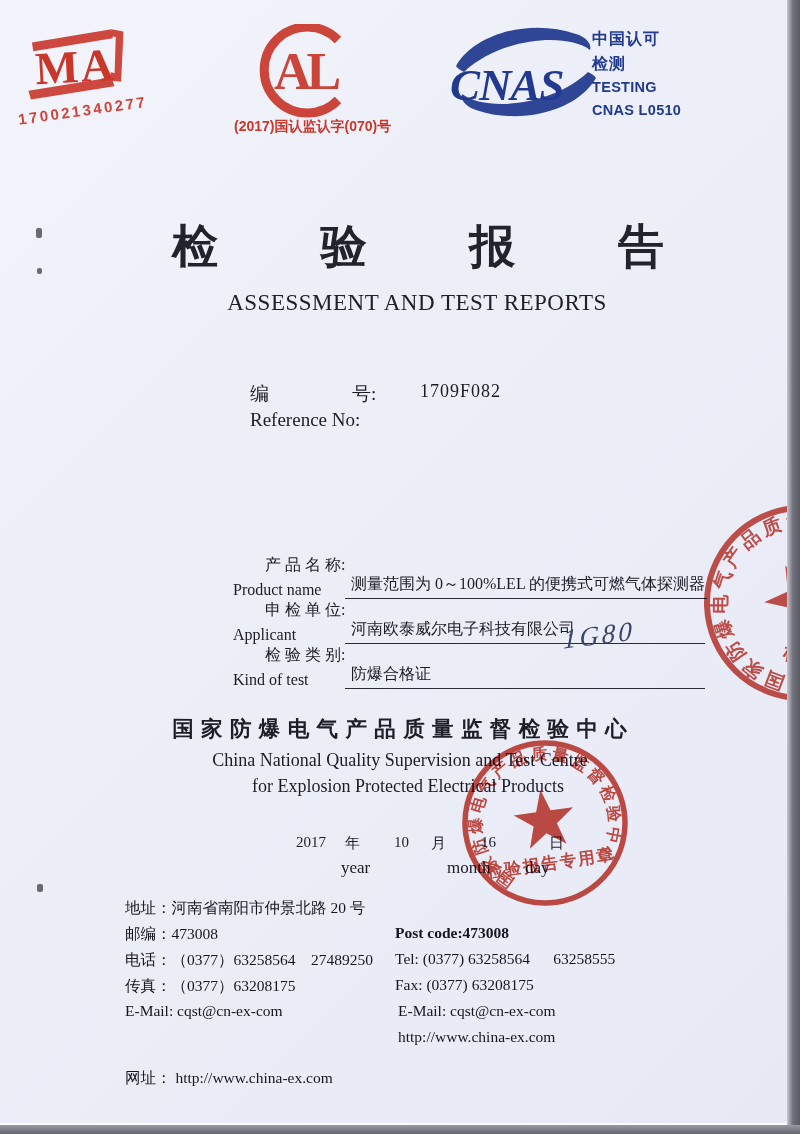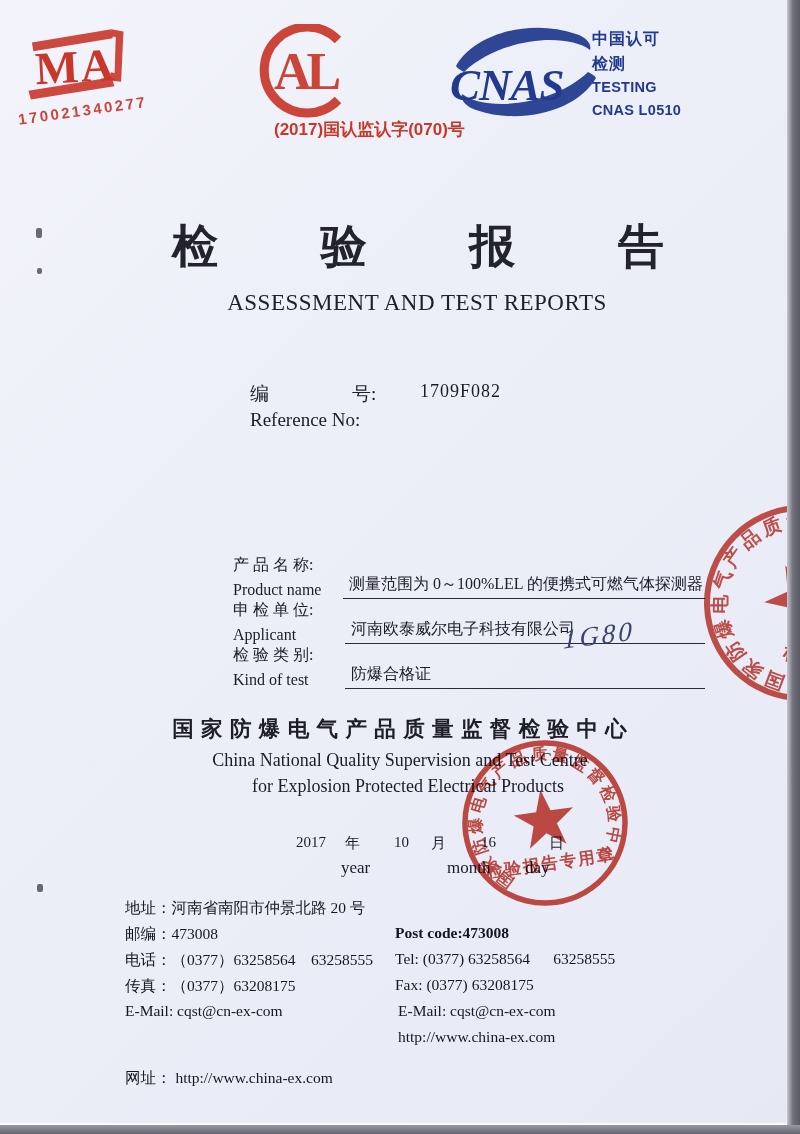--- a/index.html
+++ b/index.html
@@ -19,21 +19,21 @@
   .scan-mark { position:absolute; background:#3c3c46; border-radius:2px; opacity:.75; }
 
   
   #ma-stamp { left:14px; top:26px; width:130px; height:110px; transform:rotate(-3deg); }
   #ma-number { position:absolute; left:2px; top:76px; font-family:"Liberation Sans","DejaVu Sans",sans-serif;
     font-weight:bold; font-size:15px; letter-spacing:2.5px; color:#c9362a; transform:rotate(-5deg); opacity:.92; }
 
   
   #cal-stamp { left:252px; top:24px; width:104px; height:96px; }
   #cal-caption { left:234px; top:118px; width:150px; font-family:"Liberation Sans","DejaVu Sans",sans-serif;
-    font-weight:bold; font-size:17px; color:#c9362a; letter-spacing:0; white-space:nowrap;margin-left:40px; }
+    font-weight:bold; font-size:14px; color:#c9362a; letter-spacing:0; white-space:nowrap; }
 
   
   #cnas-logo { left:446px; top:22px; width:160px; height:100px; }
   #cnas-lines { left:592px; top:26px; width:110px; color:#21398f;
     font-family:"Liberation Sans","DejaVu Sans",sans-serif; font-weight:bold; }
   #cnas-lines .cn { font-size:16px; line-height:25px; letter-spacing:1px; }
   #cnas-lines .en { font-size:14.5px; line-height:23px; letter-spacing:.3px; }
 
   
   #title-row { left:172px; top:216px; width:492px; display:flex; justify-content:space-between;
@@ -43,21 +43,21 @@
 
   
   #ref-cn { left:250px; top:381px; font-size:19px; }
   #ref-cn .gap1 { display:inline-block; width:83px; }
   #ref-num { left:420px; top:381px; font-size:18px; letter-spacing:1px;text-align:right; }
   #ref-en { left:250px; top:409px; font-size:19px; }
 
   
   .field-row { position:absolute; left:233px; width:472px; height:46px; display:flex; align-items:flex-end; }
   .field-label { width:112px; display:flex; flex-direction:column; justify-content:space-between; height:44px; }
-  .field-label .cn { font-size:16px; white-space:pre; }
+  .field-label .cn { font-size:16px; white-space:pre;margin-left:32px; }
   .field-label .en { font-size:16px; }
   .field-value { flex:1; border-bottom:1.5px solid #2b2b38; padding:0 2px 3px 6px;
     font-size:16px; white-space:nowrap; position:relative; }
   #note-handwritten { position:absolute; right:70px; bottom:-8px; font-size:27px; font-style:italic;
     color:#3a4668; transform:rotate(-7deg) skewX(-8deg); letter-spacing:3px; font-weight:500; }
 
   
   #centre-cn { left:0; top:714px; width:800px; text-align:center; font-size:21.5px; font-weight:bold;
     letter-spacing:1px; white-space:pre; color:#1e1e29; }
   #centre-en1 { left:0; top:750px; width:800px; text-align:center; font-size:18px; }
@@ -161,21 +161,21 @@
   <div class="date-sub" style="left:341px; top:858px;">year</div>
   <div class="date-item" style="left:394px; top:834px;">10</div>
   <div class="date-item" style="left:431px; top:834px;">月</div>
   <div class="date-sub" style="left:427px; top:858px;margin-left:20px;">month</div>
   <div class="date-item" style="left:481px; top:834px;">16</div>
   <div class="date-item" style="left:549px; top:834px;">日</div>
   <div class="date-sub" style="left:525px; top:858px;">day</div>
 
   <div class="footer-line" style="left:125px; top:898px;">地址：河南省南阳市仲景北路 20 号</div>
   <div class="footer-line" style="left:125px; top:924px;">邮编：473008</div>
-  <div class="footer-line" style="left:125px; top:950px;">电话：（0377）63258564    63258555</div>
+  <div class="footer-line" style="left:125px; top:950px;">电话：（0377）63258564    27489250</div>
   <div class="footer-line" style="left:125px; top:976px;">传真：（0377）63208175</div>
   <div class="footer-line" style="left:125px; top:1002px;">E-Mail: cqst@cn-ex-com</div>
   <div class="footer-line" style="left:125px; top:1068px;">网址： http://www.china-ex.com</div>
 
   <div class="footer-line" style="left:395px; top:924px;font-weight:bold;">Post code:473008</div>
   <div class="footer-line" style="left:395px; top:950px;">Tel: (0377) 63258564      63258555</div>
   <div class="footer-line" style="left:395px; top:976px;">Fax: (0377) 63208175</div>
   <div class="footer-line" style="left:398px; top:1002px;">E-Mail: cqst@cn-ex-com</div>
   <div class="footer-line" style="left:398px; top:1028px;">http://www.china-ex.com</div>
 

